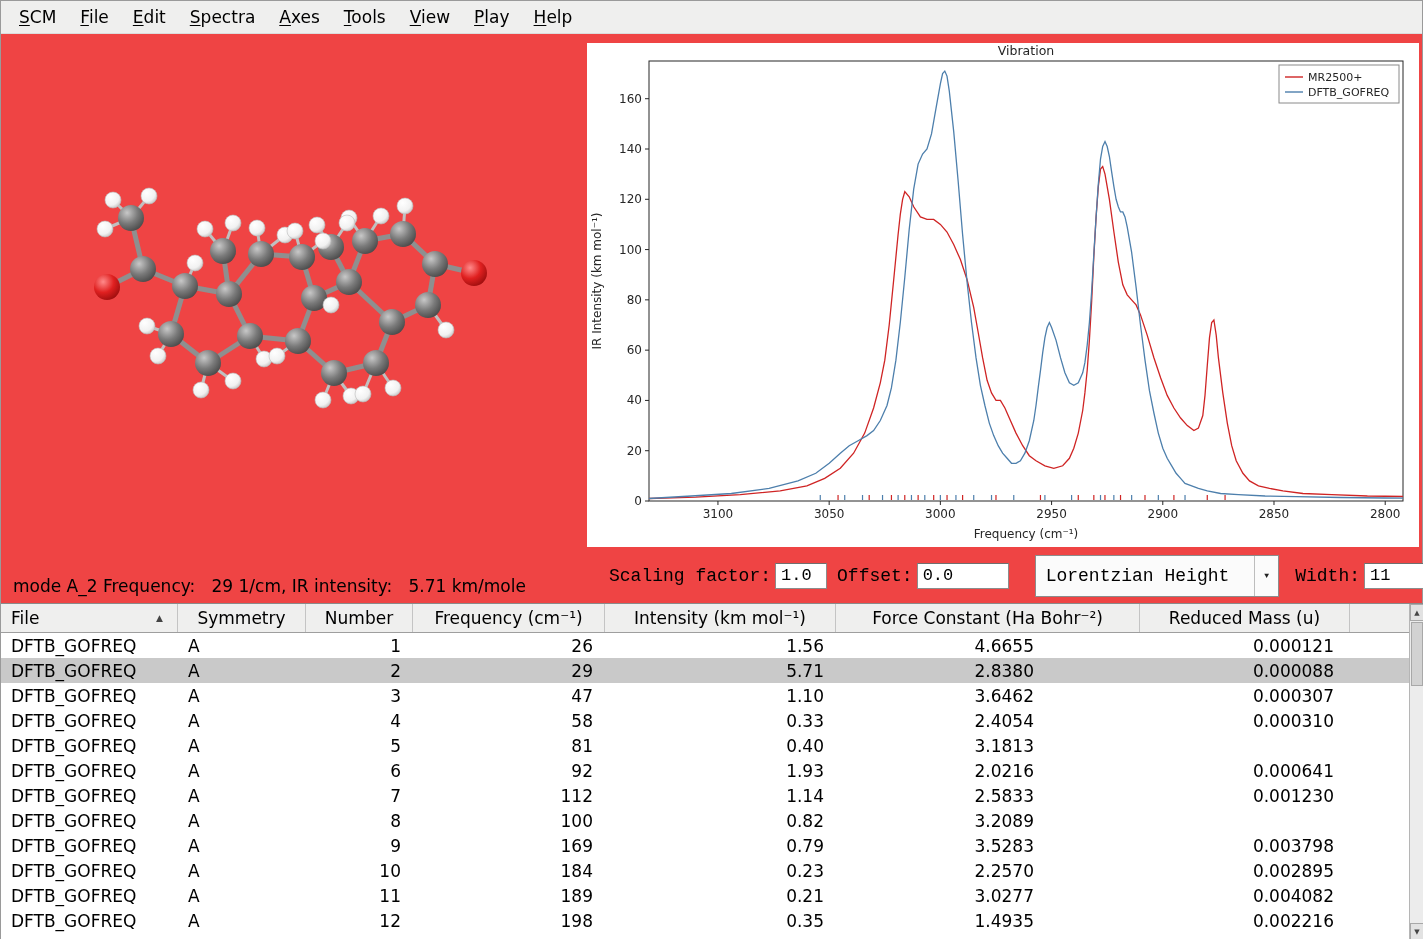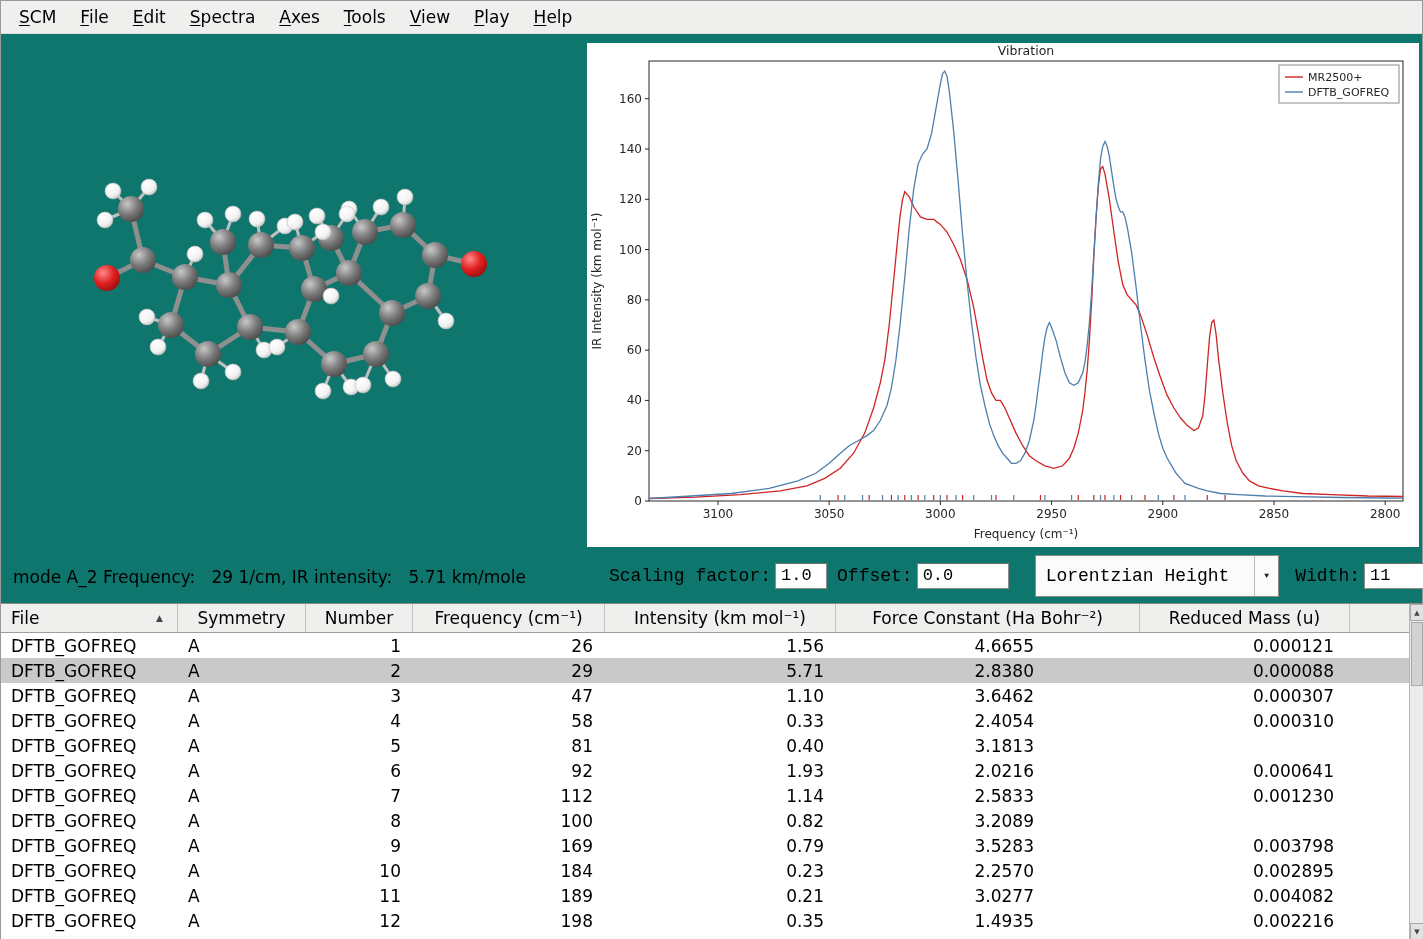--- a/index.html
+++ b/index.html
@@ -1,27 +1,27 @@
 <!DOCTYPE html>
 <html><head>
 <meta charset="utf-8">
 <style>
   * { margin:0; padding:0; box-sizing:border-box; }
   html,body { width:1423px; height:939px; overflow:hidden; }
   body { font-family:"DejaVu Sans","Liberation Sans",sans-serif; background:#efefee; color:#000; }
-  .window { position:relative; width:1423px; height:939px; background:#0f766e; border:1px solid #9a9a9a; }
+  .window { position:relative; width:1423px; height:939px; background:#ef4444; border:1px solid #9a9a9a; }
 
   
   .menubar { position:absolute; left:0; top:0; width:100%; height:33px; display:flex; align-items:center;
              padding-left:6px; font-size:17px; background:#efefee; border-bottom:1px solid #dcdcdc; }
   .menu-item { padding:4px 12px; cursor:default; }
   .menu-item .underline { text-decoration:underline; text-underline-offset:2px; }
 
   
-  .left-panel { position:absolute; left:0; top:33px; width:586px; height:569px; }
+  .left-panel { position:absolute; left:0; top:42px; width:586px; height:569px; }
   #molecule-svg { position:absolute; left:0; top:0; }
   .status-text { position:absolute; left:12px; top:533px; font-size:17px; white-space:pre; }
 
   
   .right-panel { position:absolute; left:586px; top:33px; width:837px; height:569px; }
   .plot-canvas { position:absolute; left:0; top:9px; width:832px; height:504px; background:#ffffff; }
   #chart-svg { display:block; }
   #chart-svg text { font-family:"DejaVu Sans","Liberation Sans",sans-serif; fill:#262626; }
   #chart-svg .tick { font-size:12px; }
   #chart-svg .title { font-size:12.5px; }

